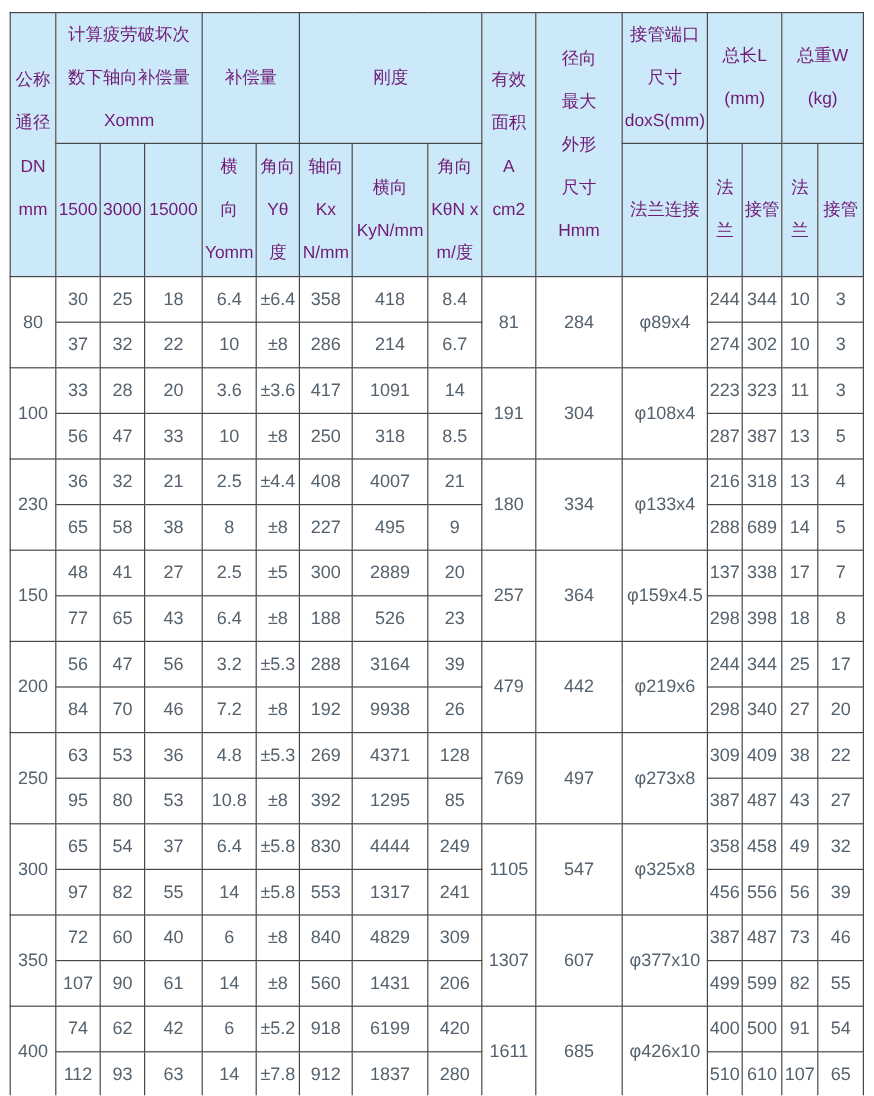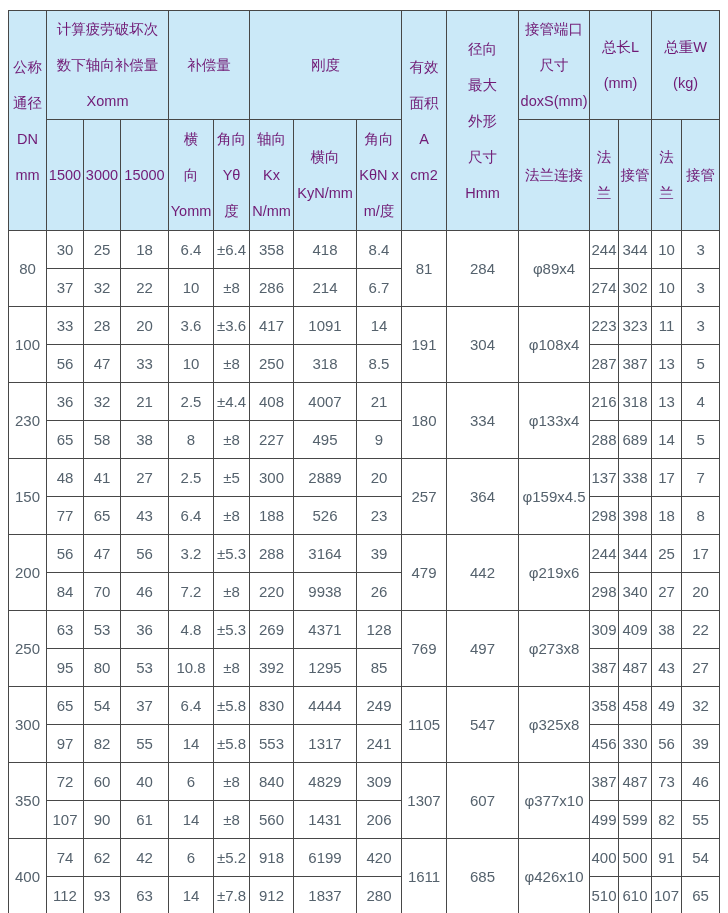--- a/index.html
+++ b/index.html
@@ -250,21 +250,21 @@
           <td>344</td>
           <td>25</td>
           <td>17</td>
         </tr>
         <tr>
           <td>84</td>
           <td>70</td>
           <td>46</td>
           <td>7.2</td>
           <td>±8</td>
-          <td>220</td>
+          <td>192</td>
           <td>9938</td>
           <td>26</td>
           <td>298</td>
           <td>340</td>
           <td>27</td>
           <td>20</td>
         </tr>
         <tr>
           <td rowspan="2">250</td>
           <td>63</td>
@@ -318,21 +318,21 @@
         <tr>
           <td>97</td>
           <td>82</td>
           <td>55</td>
           <td>14</td>
           <td>±5.8</td>
           <td>553</td>
           <td>1317</td>
           <td>241</td>
           <td>456</td>
-          <td>330</td>
+          <td>556</td>
           <td>56</td>
           <td>39</td>
         </tr>
         <tr>
           <td rowspan="2">350</td>
           <td>72</td>
           <td>60</td>
           <td>40</td>
           <td>6</td>
           <td>±8</td>

